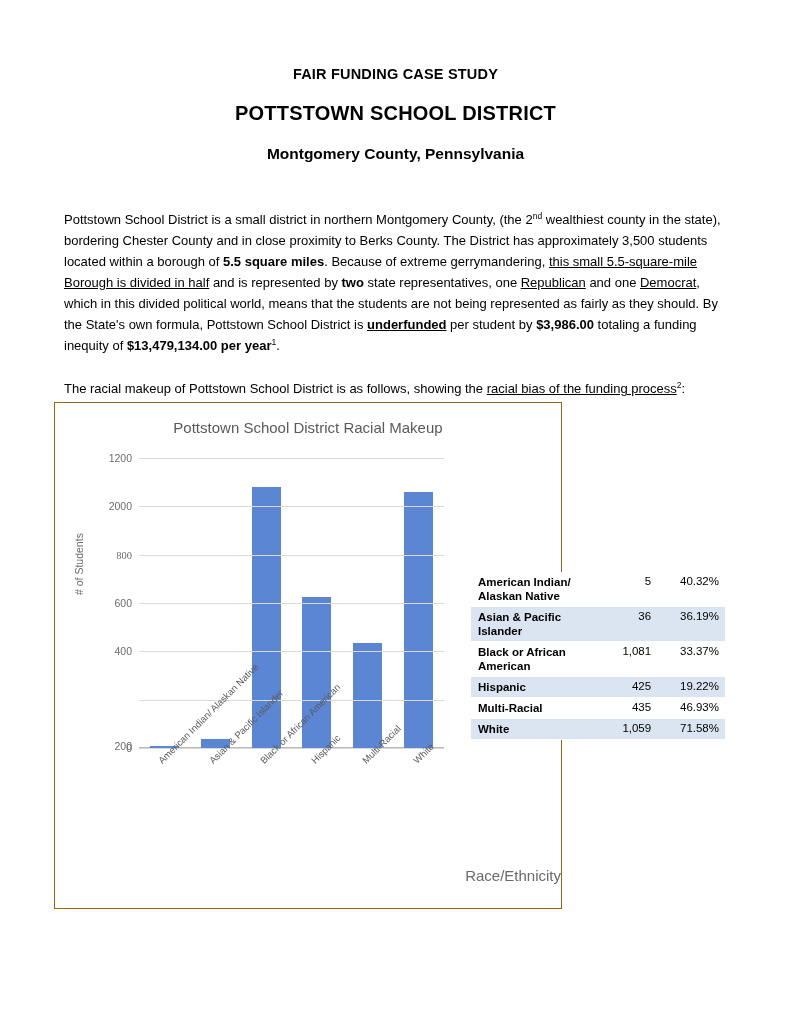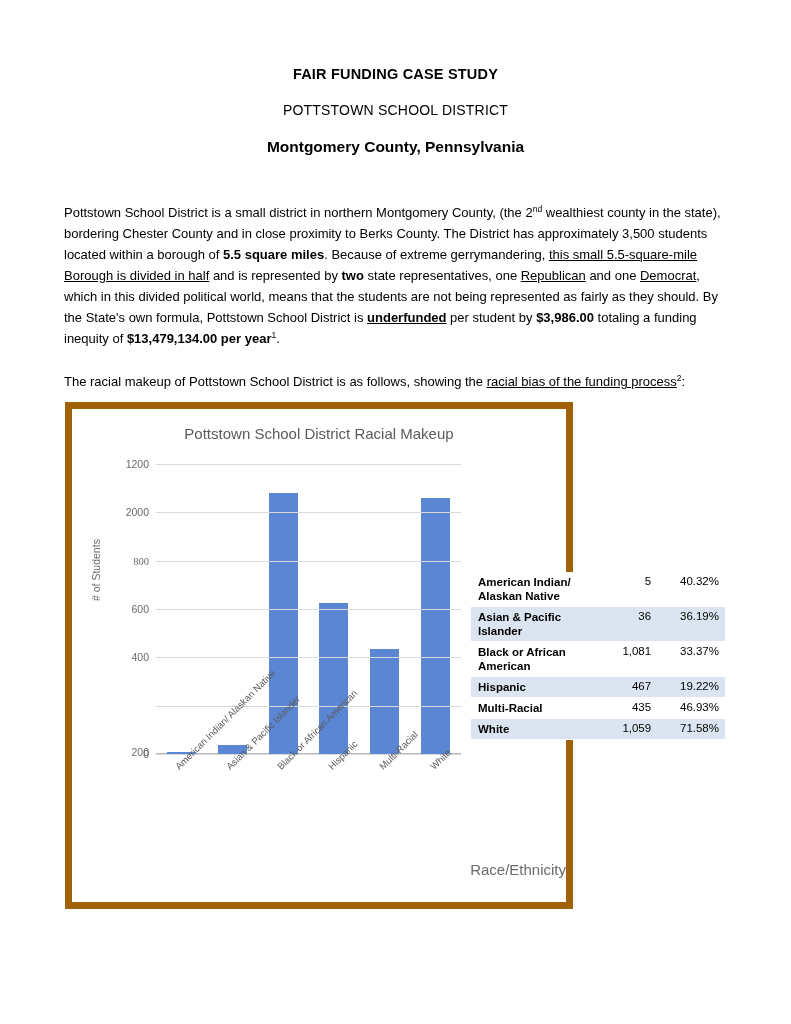--- a/index.html
+++ b/index.html
@@ -26,22 +26,22 @@
   .title-block {
     text-align: center;
   }
   .title-line1 {
     font-size: 14.5px;
     font-weight: bold;
     letter-spacing: .2px;
     margin: 10px 0 0 0;
   }
   .title-line2 {
-    font-size: 14px;
-    font-weight: normal;
+    font-size: 20px;
+    font-weight: bold;
     letter-spacing: .2px;
     margin: 20px 0 0 0;
     text-align: center;
   }
   .title-line3 {
     font-size: 15.5px;
     font-weight: bold;
     margin: 20px 0 0 0;
   }
   
@@ -57,25 +57,25 @@
   .para.second {
     margin-top: 22px;
   }
   .b { font-weight: bold; }
   .u { text-decoration: underline; }
   .bu { font-weight: bold; text-decoration: underline; }
   sup { font-size: 8.5px; vertical-align: super; margin-top: 48px; }
   
   .chart-card {
     position: absolute;
-    left: 65px;
+    left: 54px;
     top: 402px;
     width: 508px;
     height: 507px;
-    border: 7px solid #a16207;
+    border: 1px solid #a16207;
     background: #ffffff;
     box-sizing: border-box;
   }
   .chart-title {
     position: absolute;
     left: 0;
     right: 0;
     top: 16px;
     text-align: center;
     font-size: 15px;
@@ -290,21 +290,21 @@
           <td class="num">36</td>
           <td class="pct">36.19%</td>
         </tr>
         <tr class="plain">
           <td class="cat">Black or African American</td>
           <td class="num">1,081</td>
           <td class="pct">33.37%</td>
         </tr>
         <tr class="alt">
           <td class="cat">Hispanic</td>
-          <td class="num">467</td>
+          <td class="num">425</td>
           <td class="pct">19.22%</td>
         </tr>
         <tr class="plain">
           <td class="cat">Multi-Racial</td>
           <td class="num">435</td>
           <td class="pct">46.93%</td>
         </tr>
         <tr class="alt">
           <td class="cat">White</td>
           <td class="num">1,059</td>

